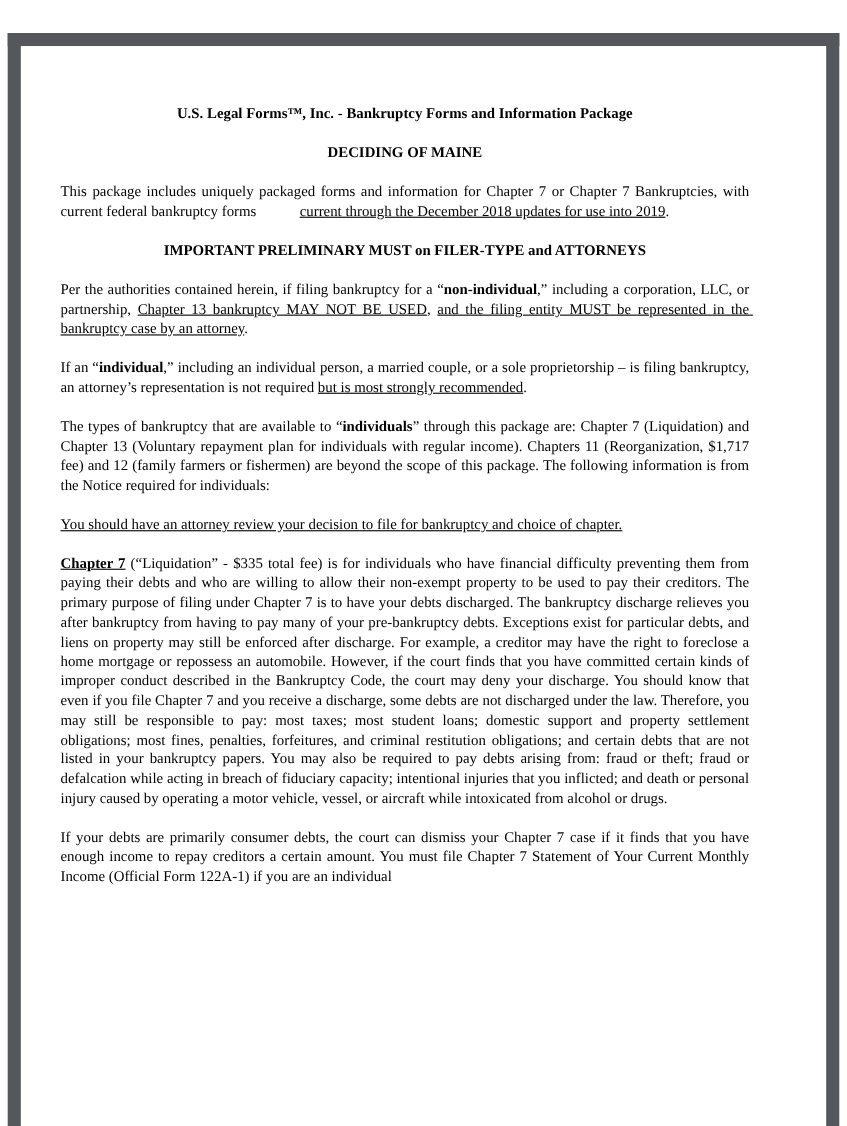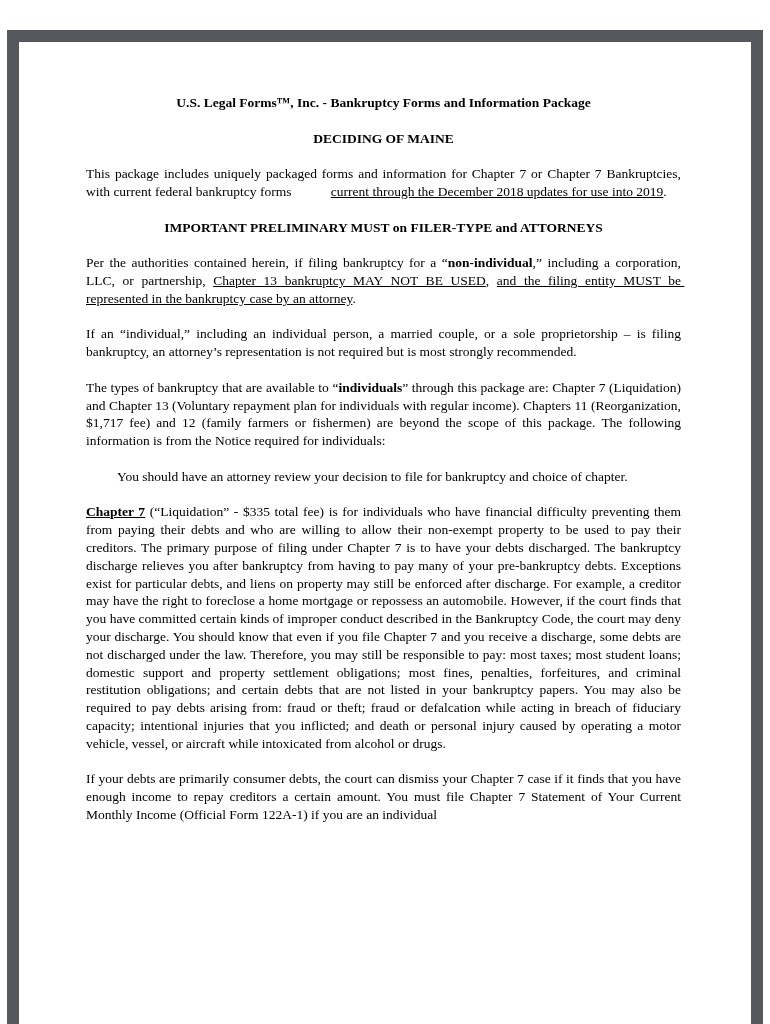--- a/index.html
+++ b/index.html
@@ -23,21 +23,21 @@
     box-sizing: border-box;
     border: 12px solid #54585c;
     border-bottom: none;
     background: #ffffff;
   }
   .doc-page {
     box-sizing: border-box;
     width: 100%;
     height: 100%;
     background: #ffffff;
-    padding: 52px 70px 0 67px;
+    padding: 52px 70px 0 36px;
     overflow: hidden;
   }
   .doc-body {
     color: #000000;
     font-size: 13.5px;
     line-height: 17.8px;
   }
   .heading {
     text-align: center;
     font-weight: bold;
@@ -56,20 +56,20 @@
 <body>
 
 <div class="doc-frame">
   <div class="doc-page">
     <div class="doc-body">
         <div class="heading"><span>U.S. Legal Forms™, Inc. - Bankruptcy Forms and Information Package</span></div>
         <div class="heading"><span>DECIDING OF MAINE</span></div>
         <div class="paragraph"><span>This package includes uniquely packaged forms and information for Chapter 7 or Chapter 7 Bankruptcies, with current federal bankruptcy forms </span><span style="text-decoration: underline; margin-left: 36px;">current through the December 2018 updates for use into 2019</span><span>.</span></div>
         <div class="heading"><span>IMPORTANT PRELIMINARY MUST on FILER-TYPE and ATTORNEYS</span></div>
         <div class="paragraph"><span>Per the authorities contained herein, if filing bankruptcy for a “</span><span style="font-weight: bold;">non-individual</span><span>,” including a corporation, LLC, or partnership, </span><span style="text-decoration: underline;">Chapter 13 bankruptcy MAY NOT BE USED</span><span>, </span><span style="text-decoration: underline;">and the filing entity MUST be represented in the bankruptcy case by an attorney</span><span>.</span></div>
-        <div class="paragraph"><span>If an “</span><span style="font-weight: normal;">individual</span><span>,” including an individual person, a married couple, or a sole proprietorship – is filing bankruptcy, an attorney’s representation is not required </span><span style="">but is most strongly recommended</span><span>.</span></div>
+        <div class="paragraph"><span>If an “</span><span style="font-weight: bold;">individual</span><span>,” including an individual person, a married couple, or a sole proprietorship – is filing bankruptcy, an attorney’s representation is not required </span><span style="text-decoration: underline;">but is most strongly recommended</span><span>.</span></div>
         <div class="paragraph"><span>The types of bankruptcy that are available to “</span><span style="font-weight: bold;">individuals</span><span>” through this package are: Chapter 7 (Liquidation) and Chapter 13 (Voluntary repayment plan for individuals with regular income). Chapters 11 (Reorganization, $1,717 fee) and 12 (family farmers or fishermen) are beyond the scope of this package. The following information is from the Notice required for individuals:</span></div>
-        <div class="paragraph"><span style=" margin-left: 31px;">You should have an attorney review your decision to file for bankruptcy and choice of chapter.</span></div>
+        <div class="paragraph"><span style="text-decoration: underline;">You should have an attorney review your decision to file for bankruptcy and choice of chapter.</span></div>
         <div class="paragraph"><span style="font-weight: bold; text-decoration: underline;">Chapter 7</span><span> (“Liquidation” - $335 total fee) is for individuals who have financial difficulty preventing them from paying their debts and who are willing to allow their non-exempt property to be used to pay their creditors. The primary purpose of filing under Chapter 7 is to have your debts discharged. The bankruptcy discharge relieves you after bankruptcy from having to pay many of your pre-bankruptcy debts. Exceptions exist for particular debts, and liens on property may still be enforced after discharge. For example, a creditor may have the right to foreclose a home mortgage or repossess an automobile. However, if the court finds that you have committed certain kinds of improper conduct described in the Bankruptcy Code, the court may deny your discharge. You should know that even if you file Chapter 7 and you receive a discharge, some debts are not discharged under the law. Therefore, you may still be responsible to pay: most taxes; most student loans; domestic support and property settlement obligations; most fines, penalties, forfeitures, and criminal restitution obligations; and certain debts that are not listed in your bankruptcy papers. You may also be required to pay debts arising from: fraud or theft; fraud or defalcation while acting in breach of fiduciary capacity; intentional injuries that you inflicted; and death or personal injury caused by operating a motor vehicle, vessel, or aircraft while intoxicated from alcohol or drugs.</span></div>
         <div class="paragraph"><span>If your debts are primarily consumer debts, the court can dismiss your Chapter 7 case if it finds that you have enough income to repay creditors a certain amount. You must file Chapter 7 Statement of Your Current Monthly Income (Official Form 122A-1) if you are an individual</span></div>
       </div>
   </div>
 </div>
 
 </body></html>

